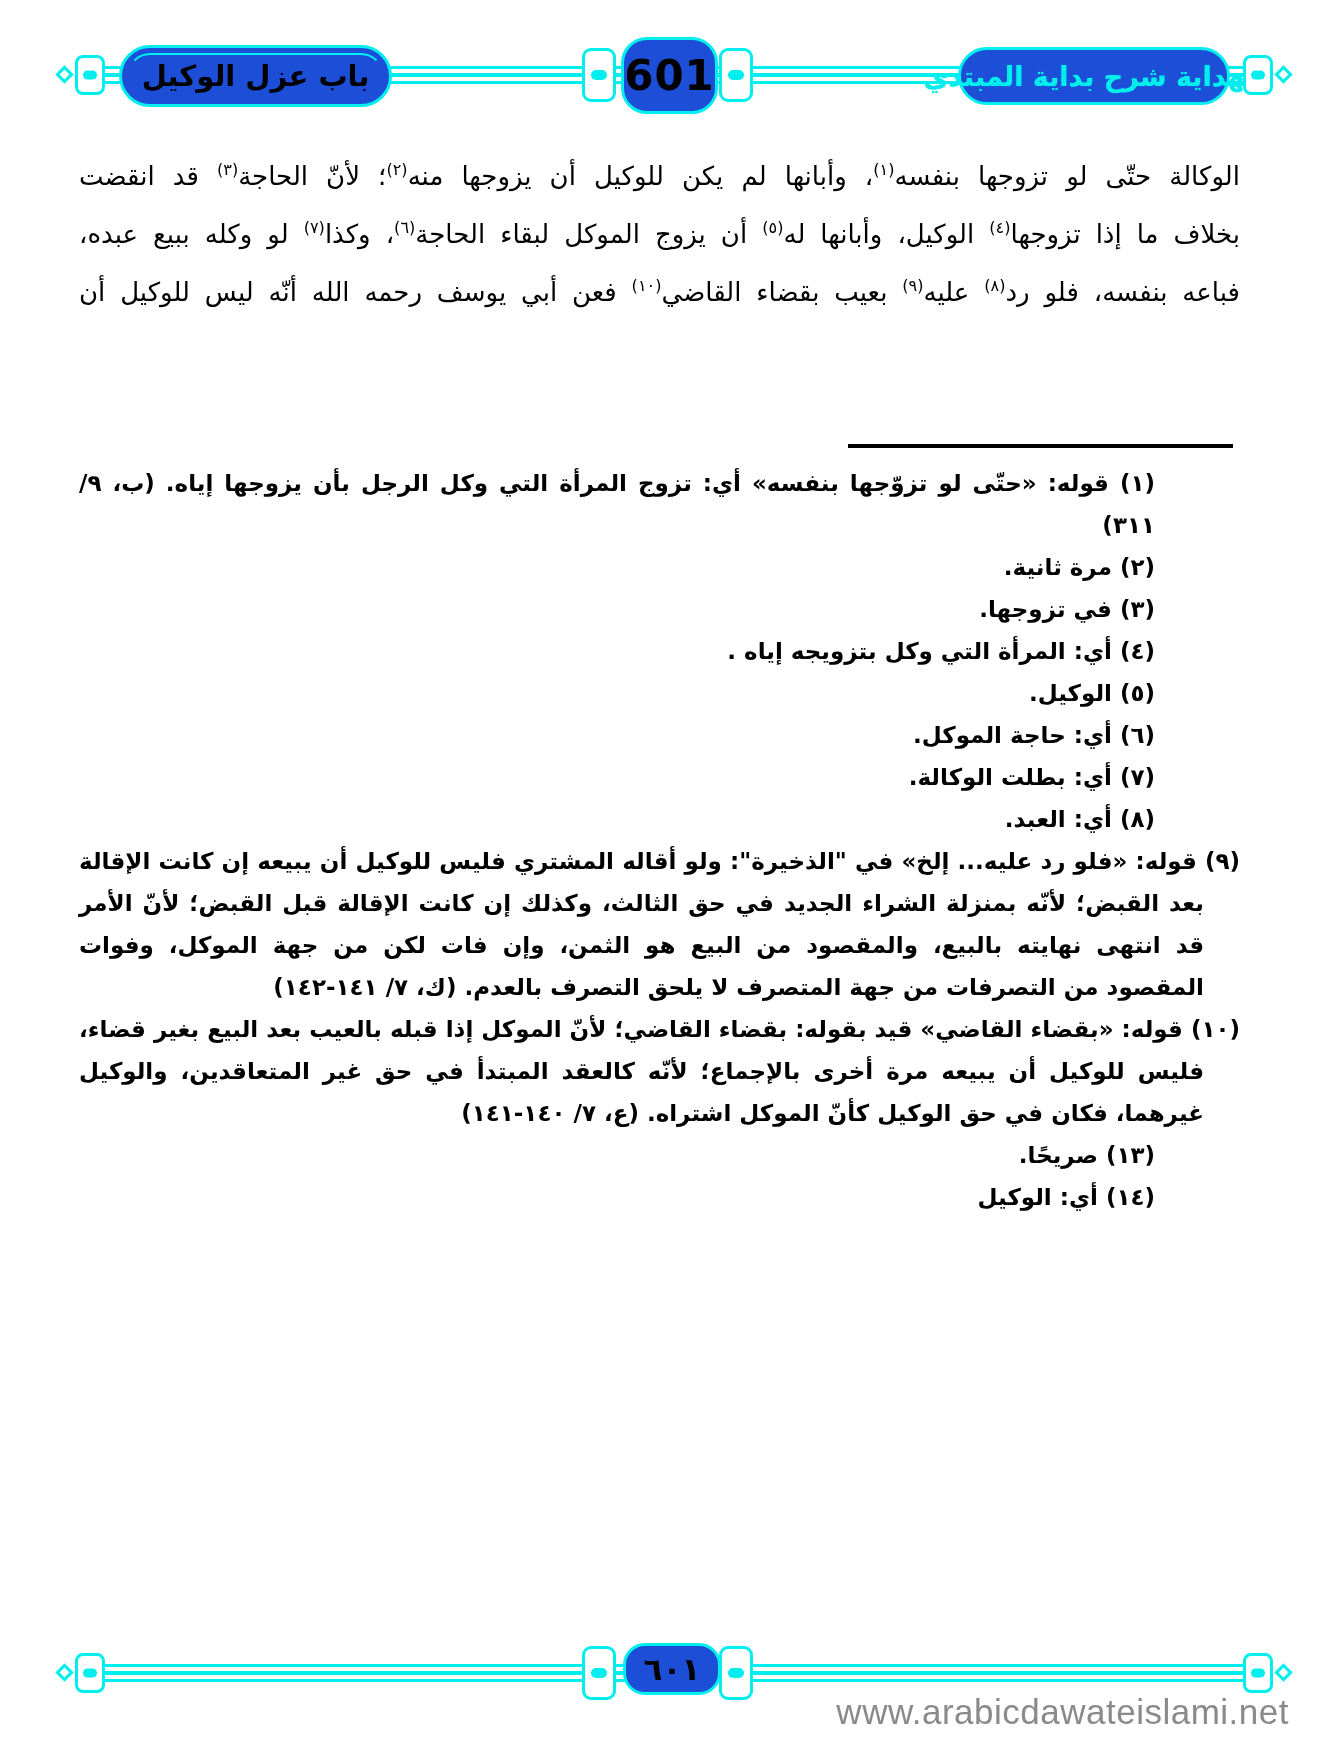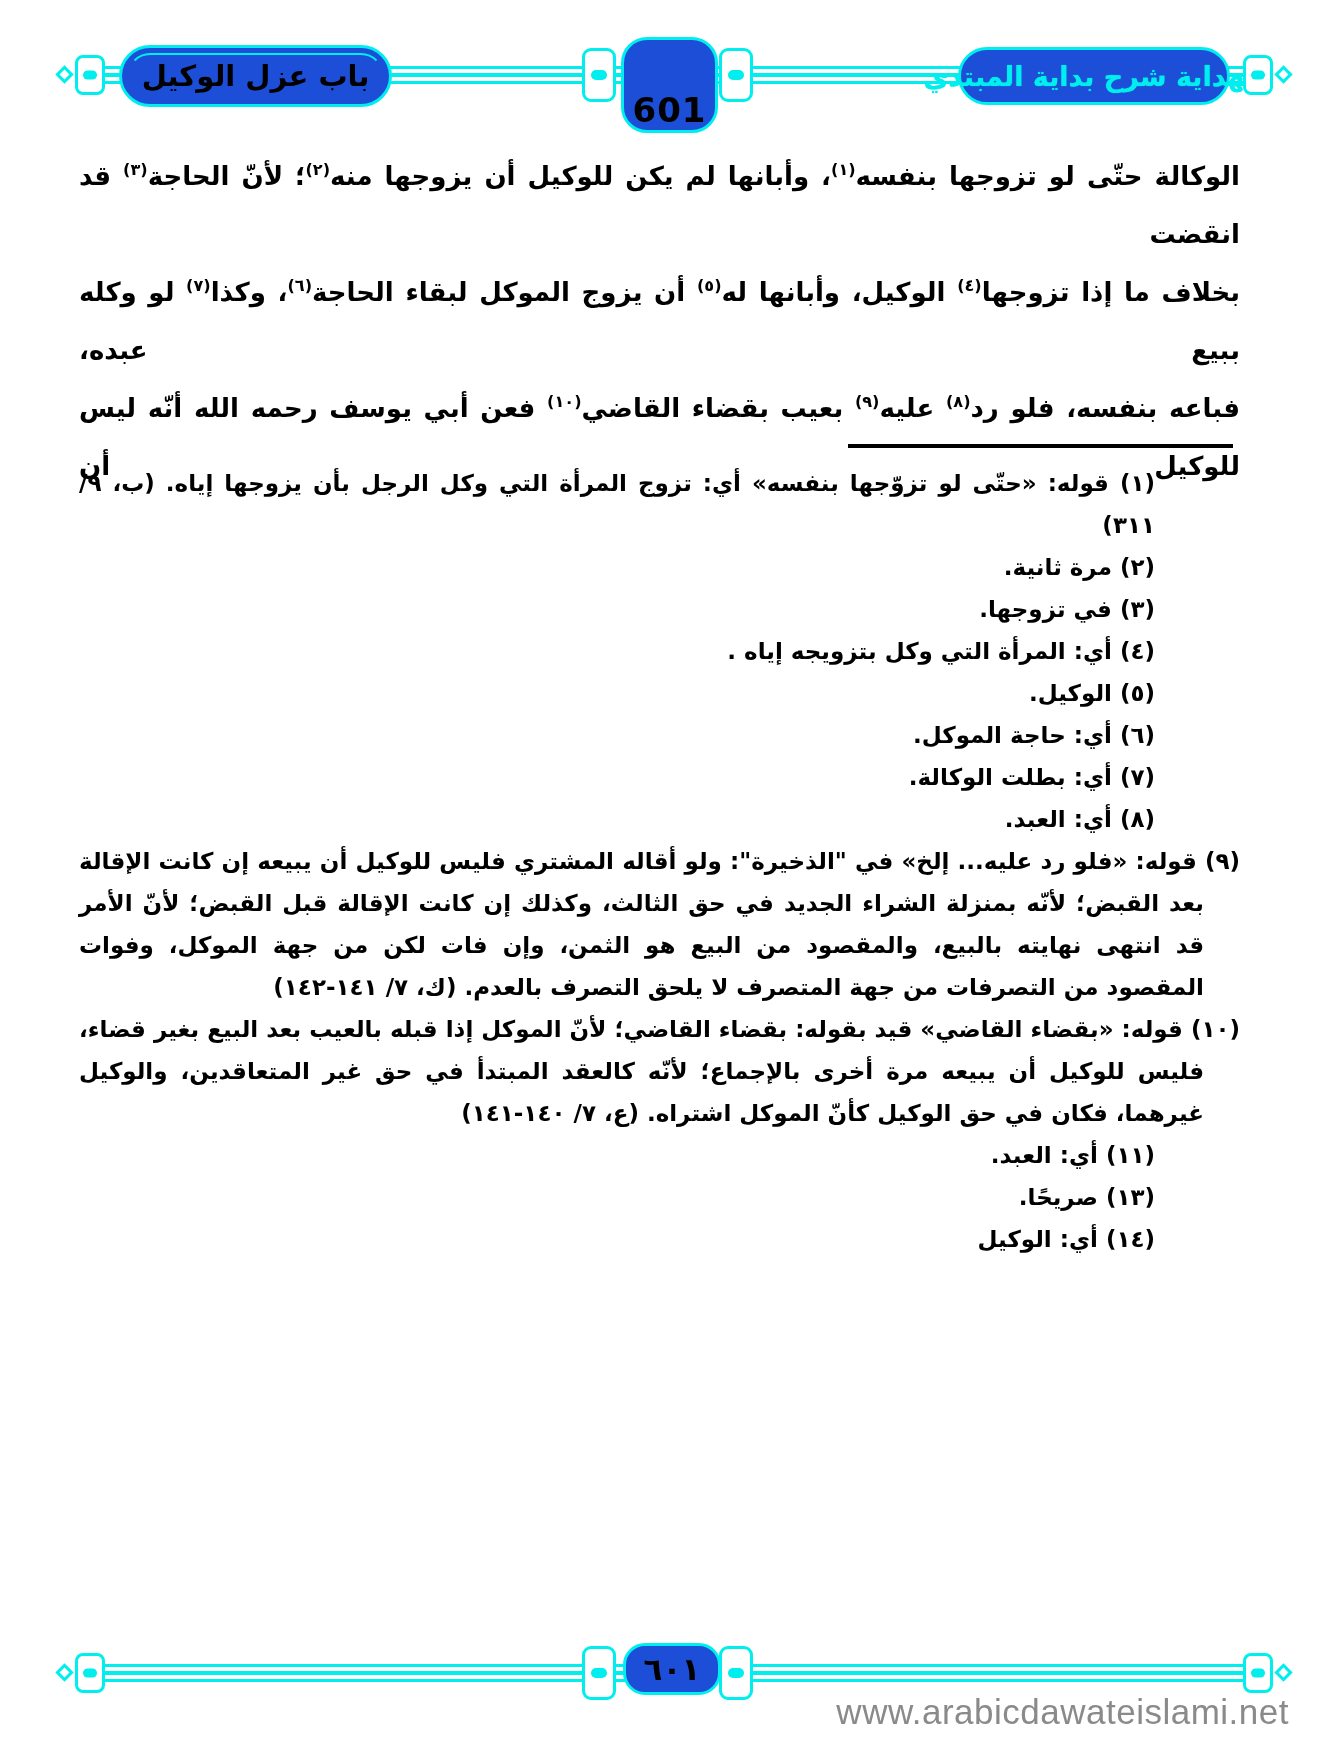--- a/index.html
+++ b/index.html
@@ -38,22 +38,22 @@
   }
   .badge-chapter{
     left:119px;top:45px;width:273px;height:62px;border-radius:31px;
     font-size:29px;font-weight:bold;color:var(--ink);
   }
   .badge-chapter::before{
     content:"";position:absolute;inset:5px;border:2px solid var(--cyan);
     border-radius:26px;border-bottom-color:transparent;border-left-color:transparent;border-right-color:transparent;
   }
   .badge-pagenum{
-    left:621px;top:37px;width:97px;height:96px;border-radius:26px;
-    font-size:34px;font-weight:bold;letter-spacing:1px;color:var(--ink);align-items:flex-end;
+    left:621px;top:37px;width:97px;height:77px;border-radius:26px;
+    font-size:42px;font-weight:bold;letter-spacing:1px;color:var(--ink);
   }
   .badge-book{
     left:958px;top:47px;width:272px;height:58px;border-radius:29px;
     font-size:27px;font-weight:bold;color:var(--cyan);
     text-shadow:0 0 1px var(--cyan);
     white-space:nowrap;
   }
   .badge-footer{
     left:623px;top:1643px;width:98px;height:52px;border-radius:22px;
     font-size:31px;font-weight:bold;color:var(--ink);
@@ -92,21 +92,21 @@
   .finial.left .headpiece{left:17px;}
   .finial.right .diamond{right:0;}
   .finial.right .headpiece{right:17px;}
 
   
   .main-text{
     position:absolute;top:147px;right:79px;width:1161px;
     direction:rtl;
   }
   .body-line{
-    font-size:26px;font-weight:bold;line-height:58px;
+    font-size:26px;font-weight:normal;line-height:58px;
     text-align:justify;text-align-last:justify;
     color:var(--ink);
   }
   .body-line sup{font-size:0.62em;vertical-align:super;line-height:0;}
 
   
   .fn-sep{
     position:absolute;top:444px;left:848px;width:385px;height:4px;
     background:var(--ink);
   }
@@ -175,21 +175,20 @@
     <p class="fn fn-short">(١) قوله: «حتّى لو تزوّجها بنفسه» أي: تزوج المرأة التي وكل الرجل بأن يزوجها إياه. (ب، ٩/ ٣١١)</p>
     <p class="fn fn-short">(٢) مرة ثانية.</p>
     <p class="fn fn-short">(٣) في تزوجها.</p>
     <p class="fn fn-short">(٤) أي: المرأة التي وكل بتزويجه إياه .</p>
     <p class="fn fn-short">(٥) الوكيل.</p>
     <p class="fn fn-short">(٦) أي: حاجة الموكل.</p>
     <p class="fn fn-short">(٧) أي: بطلت الوكالة.</p>
     <p class="fn fn-short">(٨) أي: العبد.</p>
     <p class="fn fn-long">(٩) قوله: «فلو رد عليه... إلخ» في "الذخيرة": ولو أقاله المشتري فليس للوكيل أن يبيعه إن كانت الإقالة بعد القبض؛ لأنّه بمنزلة الشراء الجديد في حق الثالث، وكذلك إن كانت الإقالة قبل القبض؛ لأنّ الأمر قد انتهى نهايته بالبيع، والمقصود من البيع هو الثمن، وإن فات لكن من جهة الموكل، وفوات المقصود من التصرفات من جهة المتصرف لا يلحق التصرف بالعدم. (ك، ٧/ ١٤١-١٤٢)</p>
     <p class="fn fn-long">(١٠) قوله: «بقضاء القاضي» قيد بقوله: بقضاء القاضي؛ لأنّ الموكل إذا قبله بالعيب بعد البيع بغير قضاء، فليس للوكيل أن يبيعه مرة أخرى بالإجماع؛ لأنّه كالعقد المبتدأ في حق غير المتعاقدين، والوكيل غيرهما، فكان في حق الوكيل كأنّ الموكل اشتراه. (ع، ٧/ ١٤٠-١٤١)</p>
-    <p class="fn fn-short">(١١) أي: العبد.</p>
     <p class="fn fn-short">(١٣) صريحًا.</p>
     <p class="fn fn-short">(١٤) أي: الوكيل</p>
   </div>
 
   <div>
     <div class="rule3" style="left:88px;top:1664px;width:1162px;"></div>
 
     <div class="finial left" style="left:58px;top:1651px;">
       <div class="diamond"></div>
       <div class="headpiece"></div>

